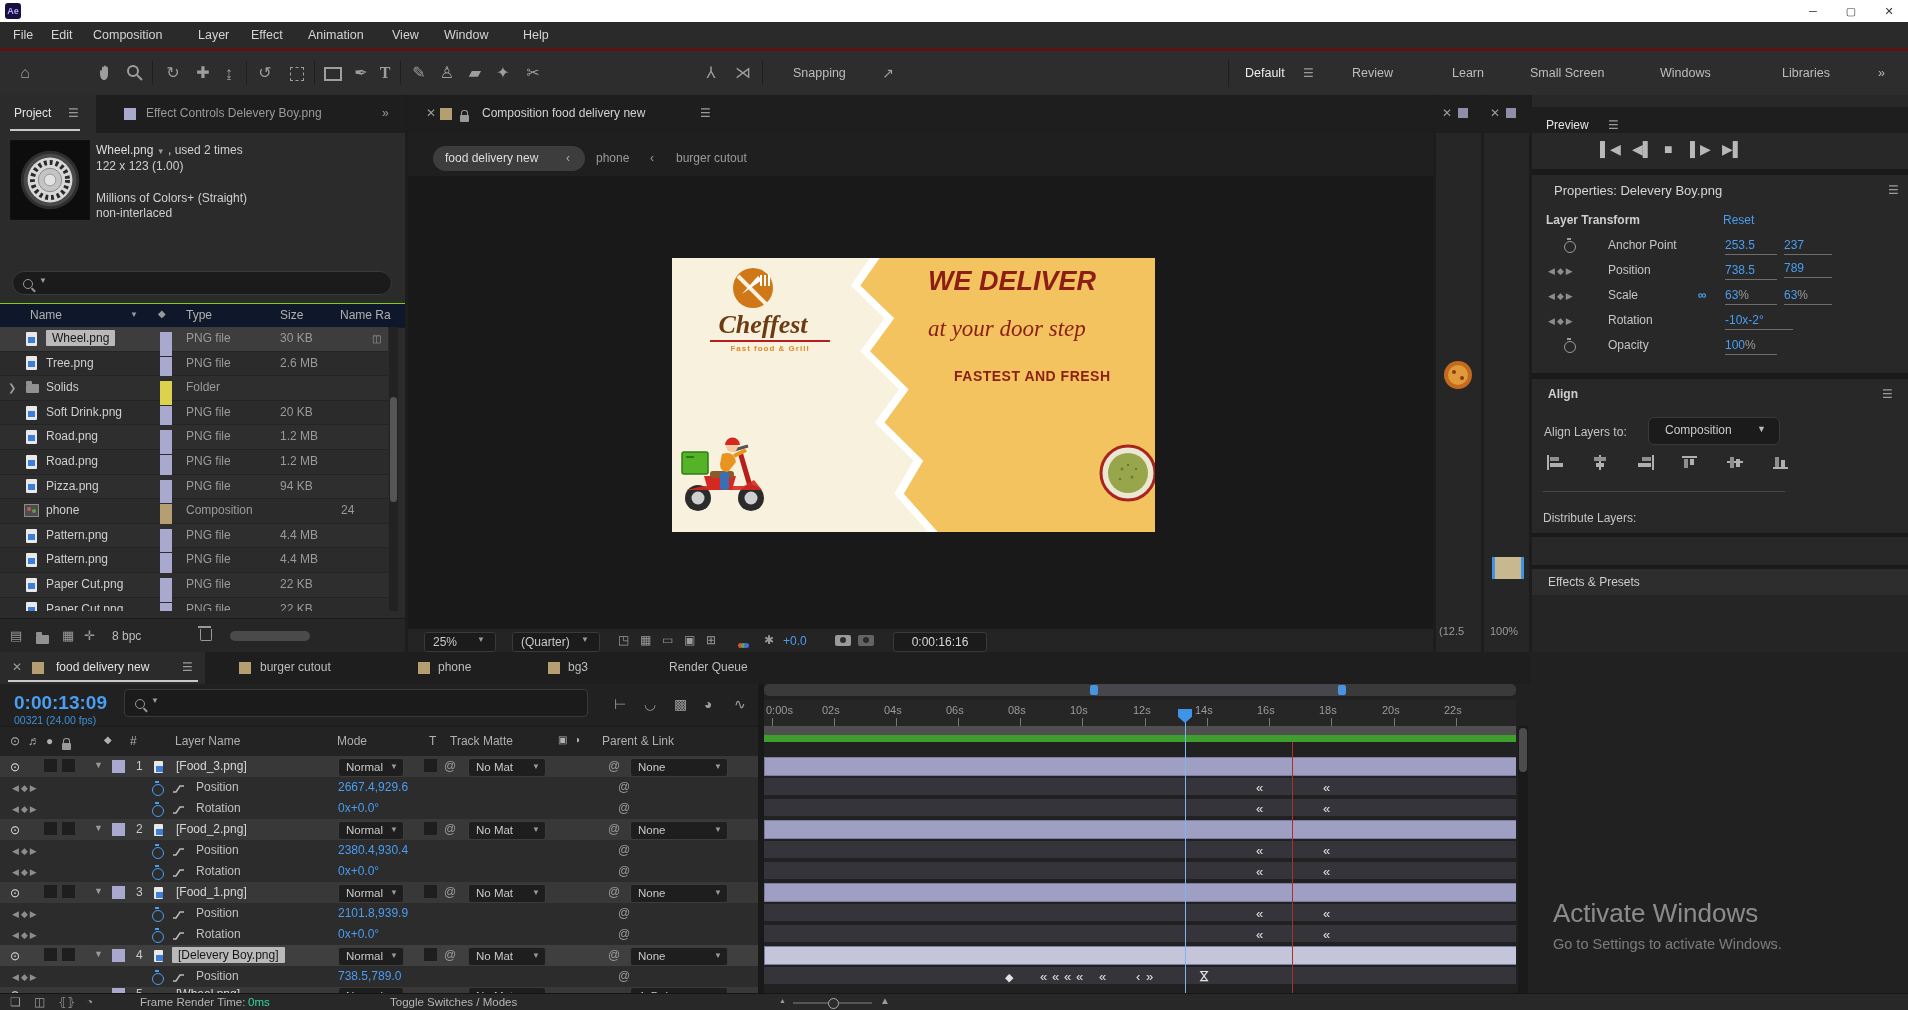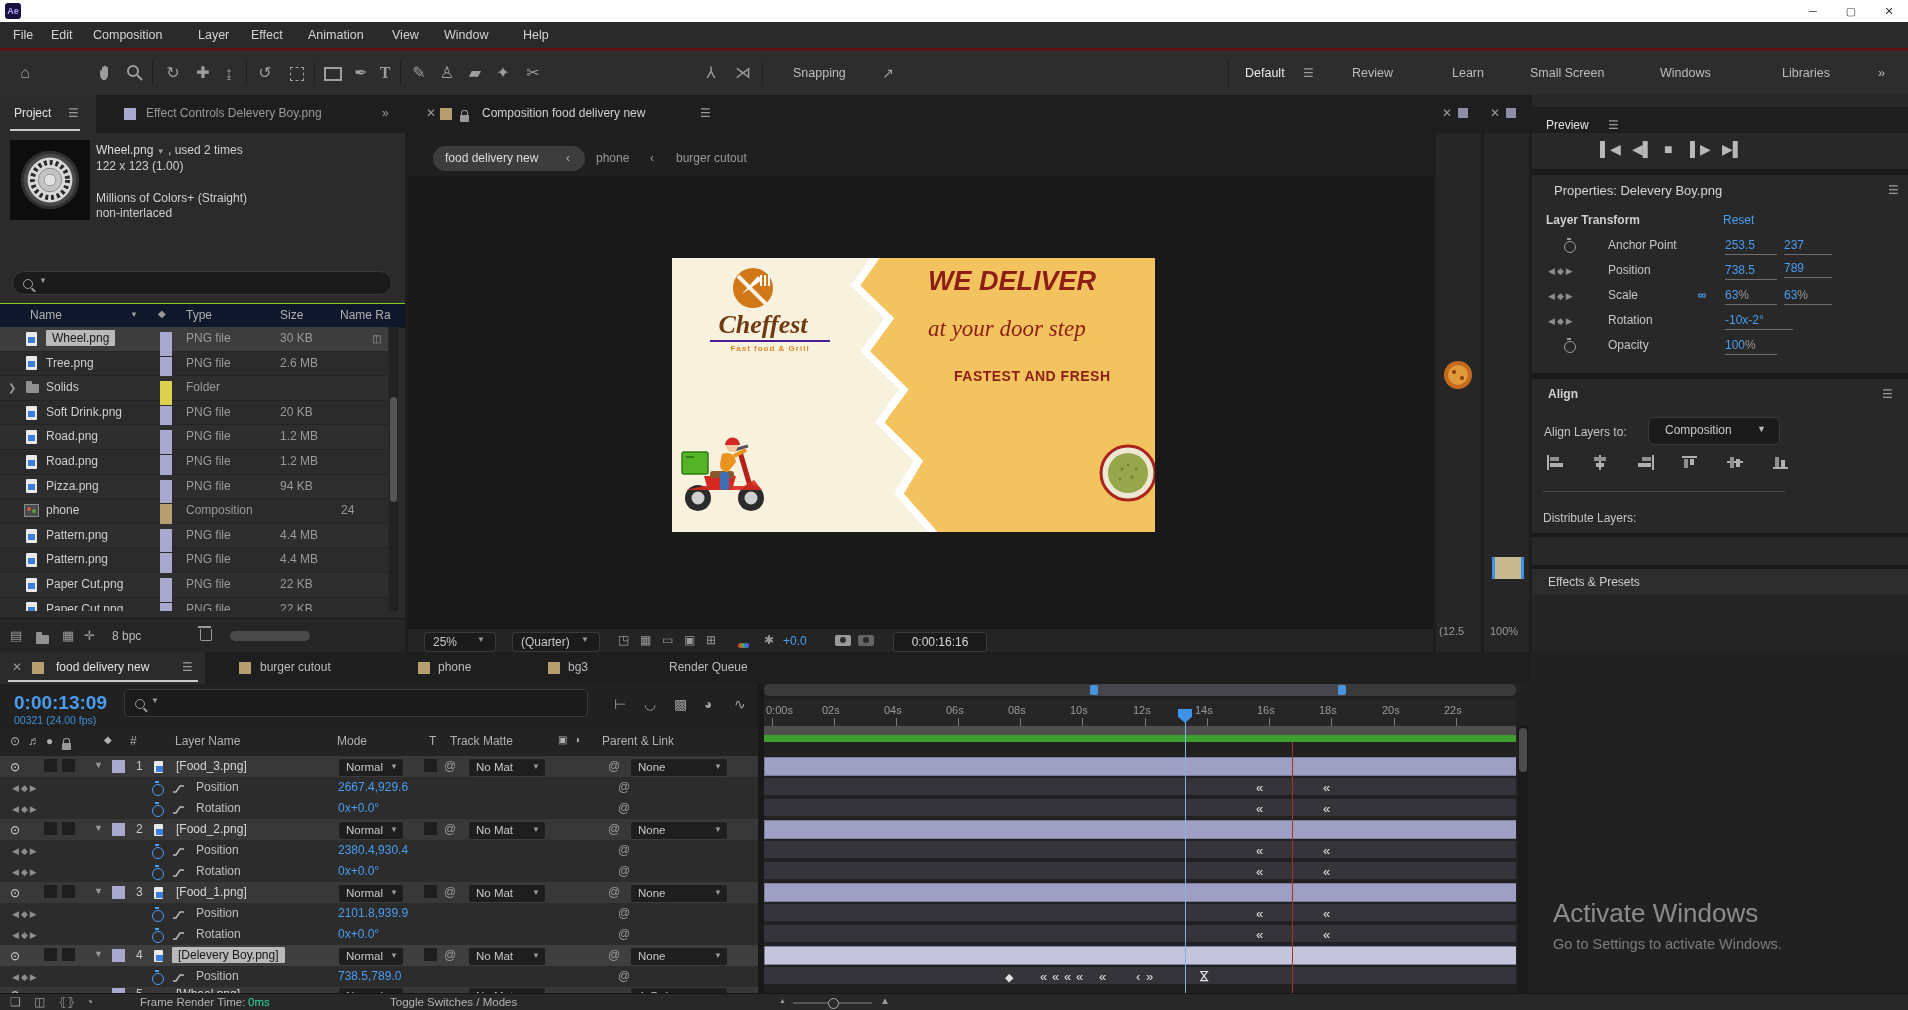--- a/index.html
+++ b/index.html
@@ -341,21 +341,21 @@
 
         <div class="abs" style="left:56px;top:8px;">
           <svg width="50" height="48" viewBox="0 0 50 48">
               <circle cx="25" cy="22" r="20" fill="#d07818"></circle>
               <path d="M10,10 L38,38" stroke="#f7f1dd" stroke-width="4"></path>
               <path d="M14,28 L30,10 L34,14 Z" fill="#fff"></path>
               <path d="M33,9 L33,20 M37,9 L37,20 M41,9 L41,20" stroke="#fff" stroke-width="2"></path>
             </svg>
         </div>
         <div class="abs" style="left:26px;top:52px;width:130px;text-align:center;font-family:'Liberation Serif',serif;font-weight:bold;font-style:italic;font-size:26px;color:#6e3a12;">Cheffest</div>
-        <div class="abs" style="left:38px;top:82px;width:120px;text-align:center;font-size:8px;letter-spacing:1px;color:#e08a28;font-weight:bold;border-top:2px solid #4c1d95;padding-top:2px;">Fast food &amp; Grill</div>
+        <div class="abs" style="left:38px;top:82px;width:120px;text-align:center;font-size:8px;letter-spacing:1px;color:#e08a28;font-weight:bold;border-top:2px solid #b91c1c;padding-top:2px;">Fast food &amp; Grill</div>
 
         <div class="abs" style="left:256px;top:8px;width:225px;font-weight:bold;font-style:italic;font-size:27px;color:#8c1e15;">WE DELIVER</div>
         <div class="abs" style="left:256px;top:58px;width:225px;font-family:'Liberation Serif',serif;font-style:italic;font-size:23px;color:#8c1e15;">at your door step</div>
         <div class="abs" style="left:282px;top:110px;width:200px;font-weight:bold;font-size:14px;letter-spacing:0.5px;color:#8c1e15;">FASTEST AND FRESH</div>
 
         <div class="abs" style="left:2px;top:158px;">
           <svg width="100" height="100" viewBox="0 0 100 100">
             <rect x="8" y="36" width="26" height="22" rx="2" fill="#54b327" stroke="#2e7d14" stroke-width="1.5"></rect>
             <rect x="12" y="40" width="8" height="2" fill="#2e7d14"></rect>
             <path d="M30,60 L62,60 L58,74 L34,74 Z" fill="#d42820"></path>

